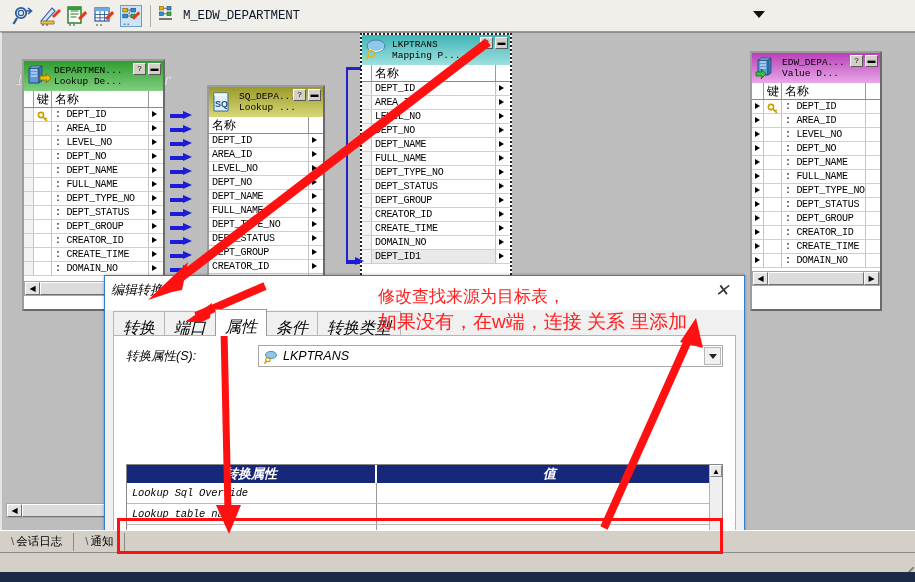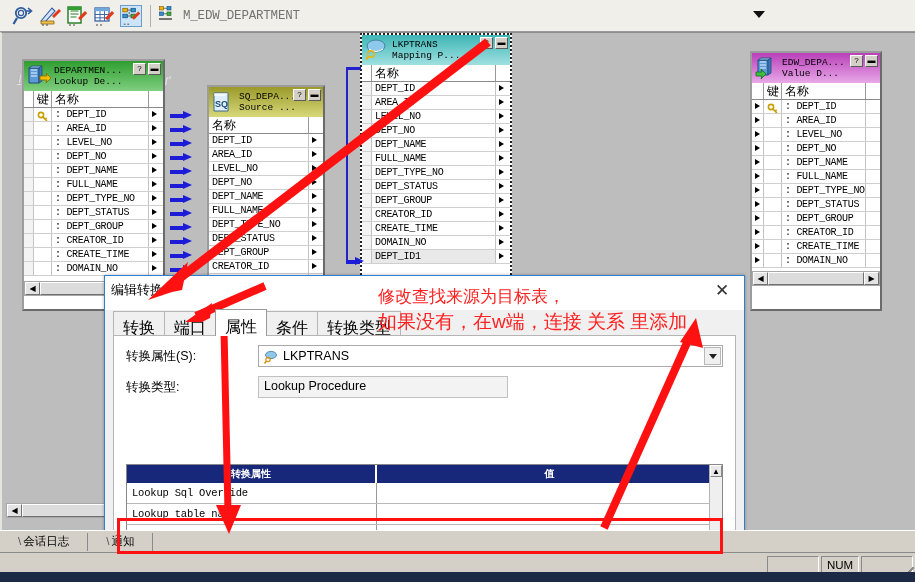--- a/index.html
+++ b/index.html
@@ -20,21 +20,21 @@
     display: flex; align-items: center;
   }
   .tb-icons { display: flex; align-items: center; gap: 5px; padding-left: 12px; }
   .tb-ic { width: 22px; height: 22px; position: relative; display: block; }
   .tb-sep { width: 1px; height: 22px; background: #b0b0b0; margin: 0 8px; }
   .tb-combo {
     flex: 1; height: 22px; margin-right: 10px; position: relative;
     display: flex; align-items: center;
   }
   .tb-combo .cval {
-    font-family: "Liberation Mono", monospace; font-size: 12.5px; color: #737373;
+    font-family: "Liberation Mono", monospace; font-size: 12.5px; color: #0f172a;
     margin-left: 6px; letter-spacing: -0.2px;
   }
   .tb-arrow {
     position: absolute; right: 140px; top: 6px;
     width: 0; height: 0; border-left: 6px solid transparent;
     border-right: 6px solid transparent; border-top: 7px solid #111;
   }
 
   
   .canvas {
@@ -125,20 +125,21 @@
     font-size: 8px; text-align: center; line-height: 11px; color: #000;
   }
   .sthumb { height: 13px; background: #dcdcdc; border: 1px solid #fff;
     border-right-color: #707070; border-bottom-color: #707070; }
 
   
   .dialog {
     position: absolute; left: 104px; top: 275px; width: 641px; height: 307px;
     background: #f0f0f0; border: 1px solid #2f7fd0;
     box-shadow: 0 0 3px rgba(0,0,0,.3);
+    font-style: italic;
   }
   .dlg-title {
     height: 34px; position: relative; background: #fff;
   }
   .dlg-title .t {
     position: absolute; left: 6px; top: 5px;
     font-size: 13px; color: #000; font-family: "Liberation Sans", sans-serif;
   }
   .dlg-close {
     position: absolute; right: 0; top: 0; width: 44px; height: 30px;
@@ -178,21 +179,21 @@
     font-size: 12.5px; color: #000; padding: 2px 0 0 5px;
   }
 
   
   .ptable {
     position: absolute; left: 12px; right: 12px; top: 128px; bottom: 0;
     border: 1px solid #888; background: #fff; overflow: hidden;
   }
   .pt-head { display: flex; height: 18px; background: #17277a; color: #fff; }
   .pt-head div {
-    font-size: 10px; font-weight: bold; text-align: center; line-height: 17px;
+    font-size: 13px; font-weight: bold; text-align: center; line-height: 17px;
     font-family: "Liberation Sans", sans-serif;
   }
   .pt-h1 { width: 250px; border-right: 2px solid #fff; }
   .pt-h2 { flex: 1; }
   .pt-row { display: flex; height: 21px; border-bottom: 1px solid #b9b9b9; }
   .pt-c1 {
     width: 250px; border-right: 1px solid #9a9a9a; padding-left: 5px;
     font-family: "Liberation Mono", monospace; font-size: 10.5px; line-height: 20px;
     color: #000; letter-spacing: -0.2px; white-space: nowrap; overflow: hidden;
   }
@@ -221,21 +222,21 @@
 
   
   .statusbar {
     position: absolute; left: 0; top: 530px; width: 915px; height: 52px;
     background: #d4d0c8; border-top: 1px solid #fff;
   }
   .sb-tabs {
     position: absolute; left: 0; top: 2px; height: 18px; display: flex;
   }
   .sb-tab {
-    font-size: 11.5px; color: #000; padding: 0 18px; line-height: 17px;
+    font-size: 11.5px; color: #000; padding: 0 11px; line-height: 17px;
     border-right: 1px solid #8a8a8a; white-space: nowrap;
   }
   .sb-tab::before { content: "\\"; margin-right: 2px; color: #555; }
   .sb-strip {
     position: absolute; left: 0; top: 21px; width: 915px; height: 1px; background: #8a8a8a;
   }
   .sb-bottom {
     position: absolute; left: 0; top: 22px; width: 915px; height: 24px;
     background: #d4d0c8; display: flex; align-items: center;
   }
@@ -486,21 +487,21 @@
       <div class="twin-head" style="background:linear-gradient(to bottom,#9a9a2a,#d8d87a);">
         <span class="hicon">
           <svg width="26" height="26" viewBox="0 0 26 26">
             <path d="M3 4 h14 v18 H3 Z" fill="#dfeef8" stroke="#3a6a98" stroke-width="1"></path>
             <path d="M3 4 h14 l-3 3 H3 z" fill="#fff" opacity="0.6"></path>
             <text x="4" y="18" font-family="Liberation Sans" font-size="9" font-weight="bold" fill="#1a4a78">SQ</text>
           </svg>
         </span>
         <span class="htext">
           <span>SQ_DEPA...</span><br>
-          <span>Source ...</span>
+          <span>Lookup ...</span>
         </span>
         <span class="twin-btns">
           <span>?</span>
           <span>▬</span>
         </span>
       </div>
       <div class="grid-hdr">
         <div class="gh-cell" style="flex:1;">名称</div>
         <div class="gh-cell" style="width:14px;border-right:none;"></div>
       </div>
@@ -889,24 +890,20 @@
               <path d="M3.4 12.2 L1.4 14.4" stroke="#d89000" stroke-width="1.5"></path>
             </svg>
           </span>
           <span class="cv">LKPTRANS</span>
           <span class="cbtn">
               <i></i>
             </span>
         </span>
       </div>
 
-      <div class="field-row">
-        <span class="field-label">转换类型:</span>
-        <span class="ro-box">Lookup Procedure</span>
-      </div>
 
       <div class="ptable">
         <div class="pt-head">
           <div class="pt-h1">转换属性</div>
           <div class="pt-h2">值</div>
         </div>
         <div id="ptrows">
             <div class="pt-row">
               <div class="pt-c1">Lookup Sql Override</div>
               <div class="pt-c2"></div>
@@ -933,26 +930,20 @@
       </div>
     </div>
   </div>
 
   <div class="statusbar">
     <div class="sb-tabs" id="sbtabs">
         <div class="sb-tab">会话日志</div>
         <div class="sb-tab">通知</div>
       </div>
     <div class="sb-strip"></div>
-    <div class="sb-bottom">
-      <div class="sb-cell sb-main"></div>
-      <div class="sb-cell sb-blank"></div>
-      <div class="sb-cell sb-num">NUM</div>
-      <div class="sb-cell sb-blank"></div>
-    </div>
     <div class="sb-grip"></div>
     <div class="taskbar"></div>
   </div>
 
   <div class="wmk" style="left:625px; top:525px; font-size:14px;color:rgba(255,255,255,0.45);"></div>
 
   <div class="redtext" style="left:378px; top:286px; font-size:17px;">修改查找来源为目标表，</div>
   <div class="redtext" style="left:378px; top:311px; font-size:19px;">如果没有，在w端，连接 关系 里添加</div>
 
   <div class="redbox" style="left:117px; top:518px; width:606px; height:36px;"></div>

